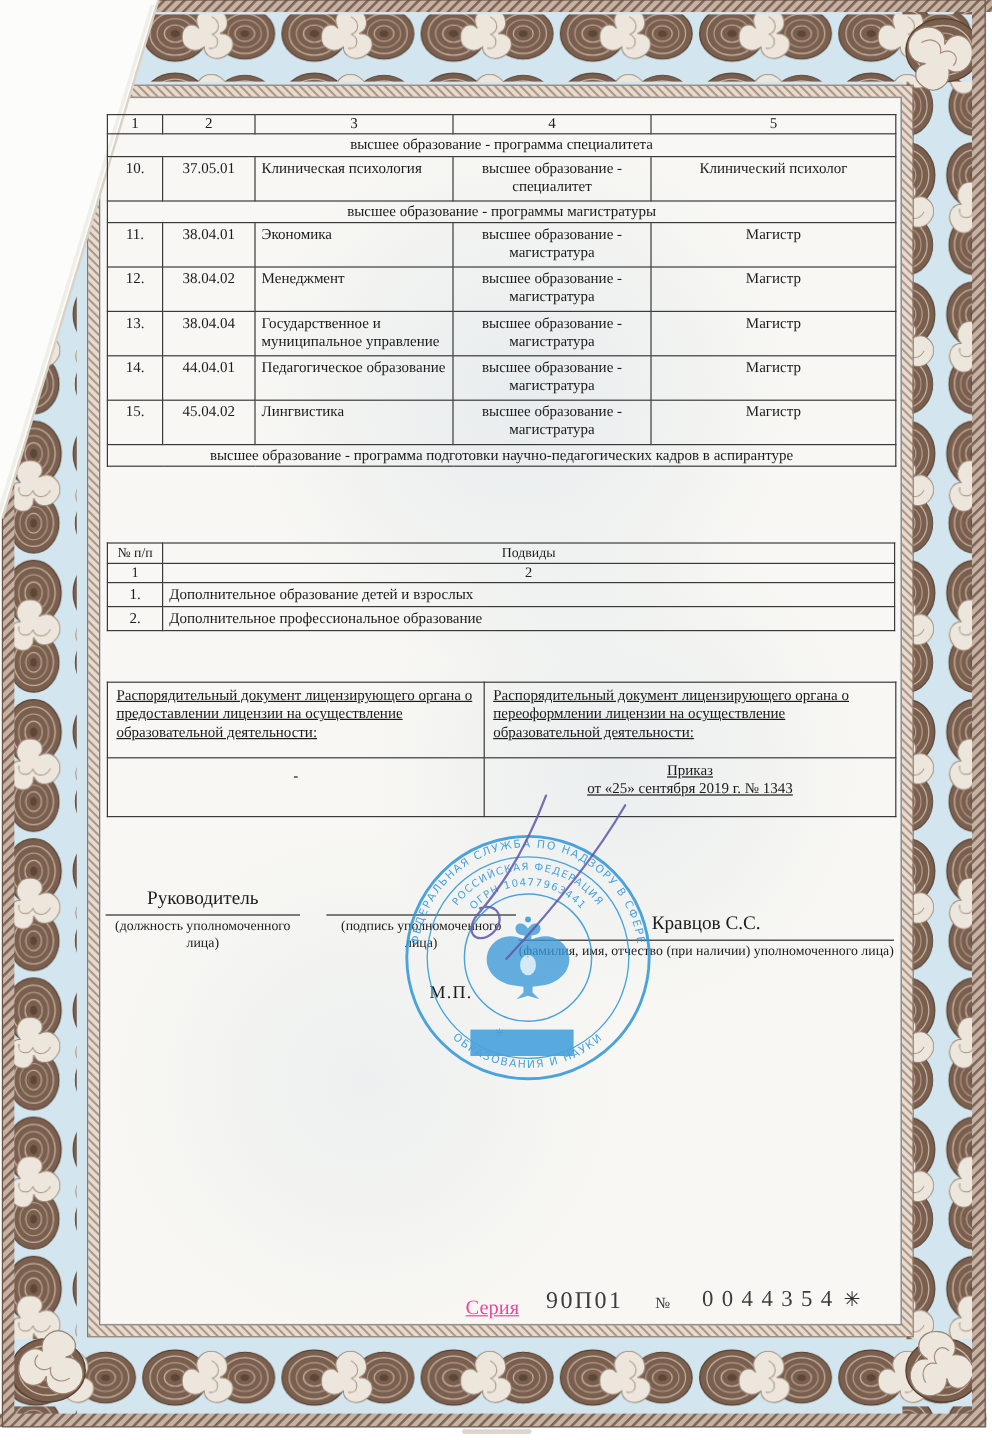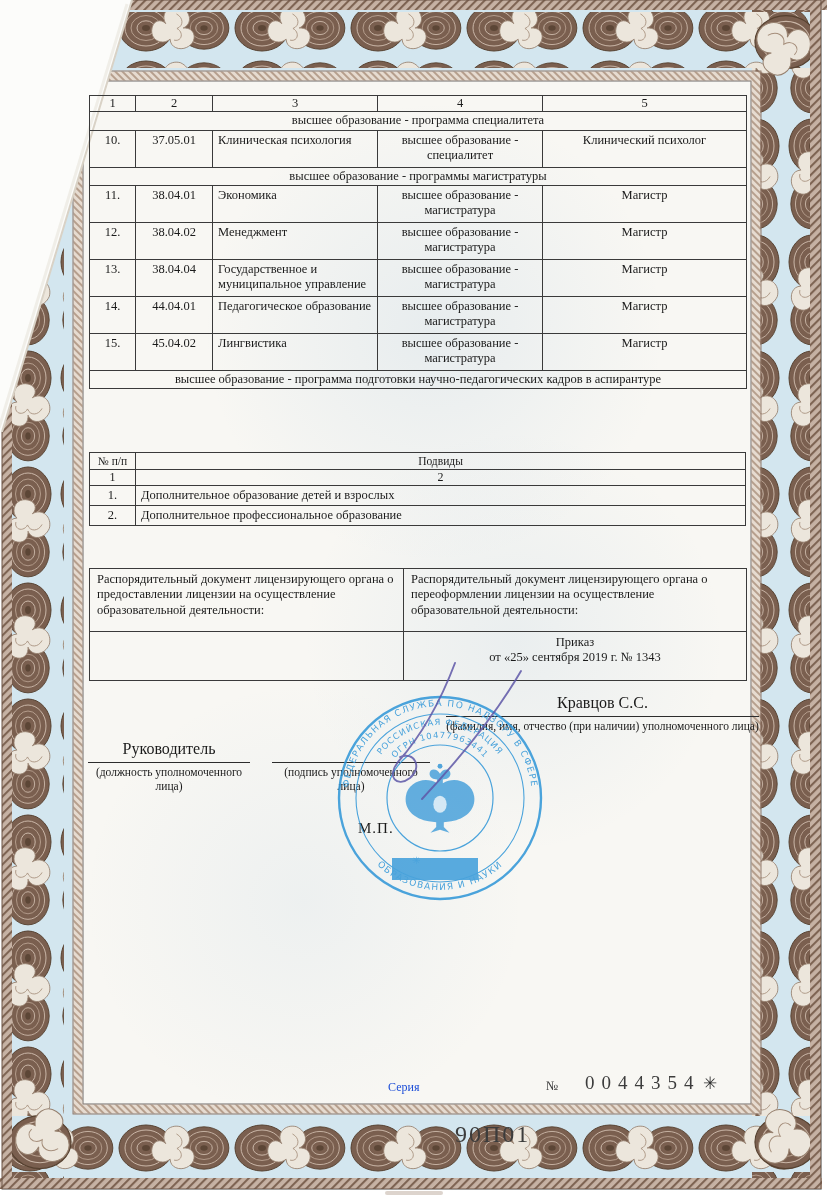--- a/index.html
+++ b/index.html
@@ -25,34 +25,34 @@
   .programs .c4{text-align:center;}
   .programs tr.prow td{height:32px;}
   
   .addedu{left:89px;top:452px;width:657px;}
   .addedu .title{font-weight:bold;text-align:center;font-size:15.5px;padding:3px 4px;}
   .addedu .hc{text-align:center;font-size:11.5px;padding:1px 4px;}
   .addedu .nc{text-align:center;font-size:12px;padding:0 4px;}
   .addedu .r0{text-align:center;}
   .addedu .r1{text-align:left;}
   
-  .orders{left:89px;top:568px;width:657px;}
+  .orders{left:89px;top:568px;width:657px;text-decoration:underline;}
   .orders td{padding:3px 7px;}
   .orders .hdr{height:56px;}
   .orders .val{height:42px;text-align:center;margin-top:20px;}
   
   .sigblock{position:absolute;text-align:center;}
   .signame{font-size:16px;border-bottom:1.2px solid #2c2c2c;padding-bottom:2px;min-height:20px;}
   .sigcap{font-size:11.5px;line-height:1.25;margin-top:2px;}
   .mp{position:absolute;left:358px;top:820px;font-size:15px;letter-spacing:1px;}
   
   .serial{position:absolute;left:0;top:1070px;width:827px;height:30px;color:#3c3c3c;}
   .serial span{position:absolute;white-space:nowrap;}
-  .ser-label{left:388px;top:10px;font-size:12px;color:#1d4ed8;}
-  .ser-value{left:455px;top:3px;font-size:24px;letter-spacing:2px;margin-top:48px;}
+  .ser-label{left:388px;top:10px;font-size:17px;color:#ec4899;text-decoration:underline;}
+  .ser-value{left:455px;top:3px;font-size:20px;letter-spacing:2px;}
   .num-label{left:546px;top:8px;font-size:13px;}
   .num-value{left:585px;top:2px;font-size:19px;letter-spacing:7px;}
   .ser-mark{left:703px;top:3px;font-size:17px;font-family:"DejaVu Sans",sans-serif;color:#2e2e2e;}
   
   .stamp{position:absolute;left:330px;top:688px;pointer-events:none;}
   .stampring{font-family:"DejaVu Sans",sans-serif;font-size:9px;letter-spacing:1.3px;fill:#2f96d8;}
   .stampring2{font-family:"DejaVu Sans",sans-serif;font-size:8.5px;letter-spacing:1px;fill:#2f96d8;}
   .sigstroke{position:absolute;left:0;top:0;pointer-events:none;}
 </style>
 </head>
@@ -253,21 +253,21 @@
     </table>
 
     <div class="sigblock" style="left:88px;top:740px;width:162px;">
       <div class="signame">Руководитель</div>
       <div class="sigcap">(должность уполномоченного лица)</div>
     </div>
     <div class="sigblock" style="left:272px;top:740px;width:158px;">
       <div class="signame">&nbsp;</div>
       <div class="sigcap">(подпись уполномоченного лица)</div>
     </div>
-    <div class="sigblock" style="left:432px;top:694px;width:313px;margin-left:14px;">
+    <div class="sigblock" style="left:432px;top:761px;width:313px;">
       <div class="signame">Кравцов С.С.</div>
       <div class="sigcap">(фамилия, имя, отчество (при наличии) уполномоченного лица)</div>
     </div>
     <div class="mp">М.П.</div>
 
     <svg class="stamp" width="220" height="220" viewBox="-110 -110 220 220" opacity="0.86">
       <defs>
         <path id="arcOuterTop" d="M -92,0 A 92,92 0 0 1 92,0" fill="none"></path>
         <path id="arcOuterBot" d="M -92,0 A 92,92 0 0 0 92,0" fill="none"></path>
         <path id="arcCountry" d="M -73,0 A 73,73 0 0 1 73,0" fill="none"></path>

